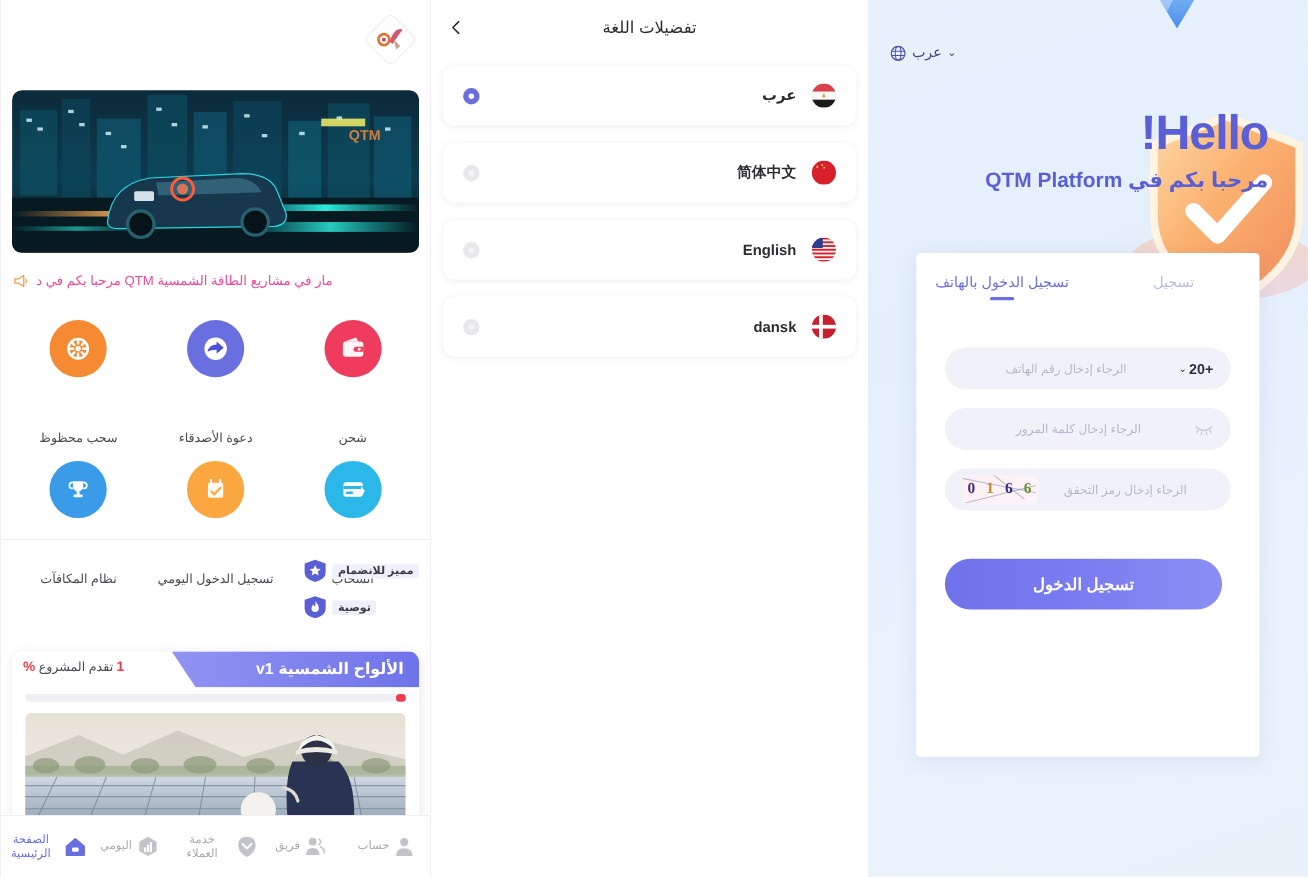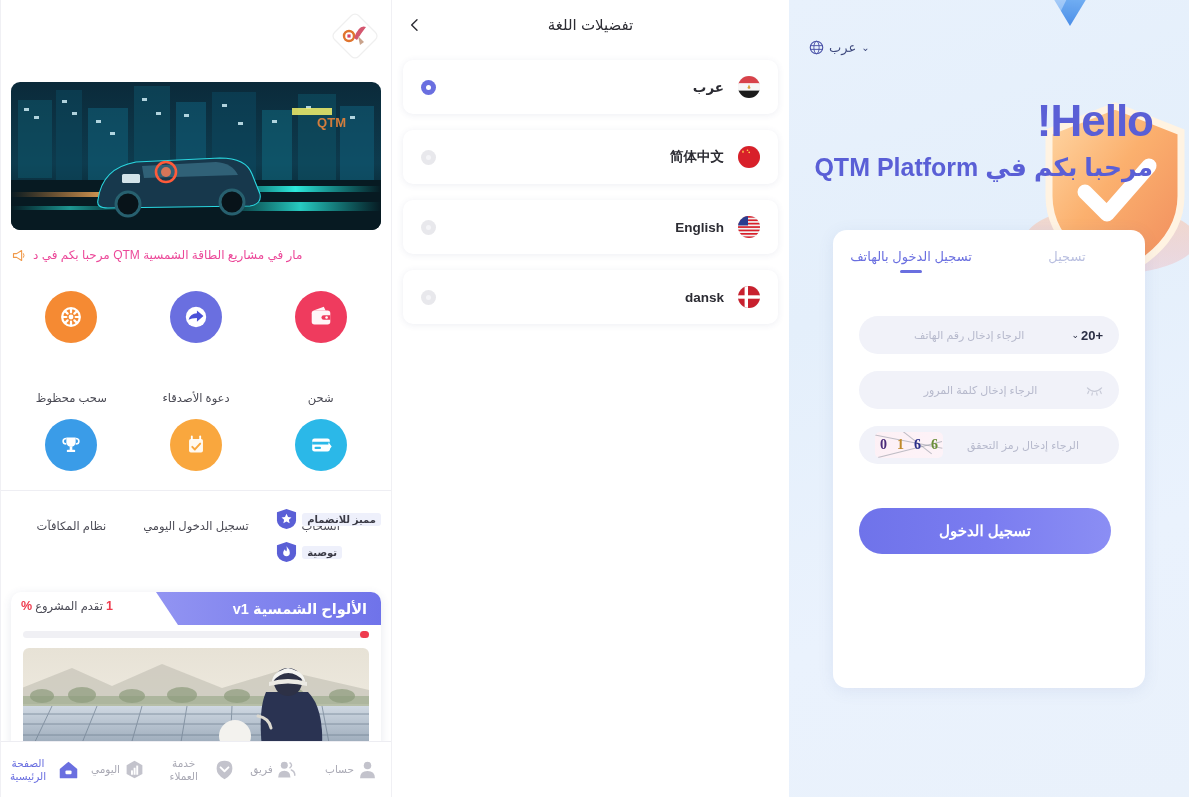--- a/index.html
+++ b/index.html
@@ -39,26 +39,26 @@
   .shield-deco {
     position:absolute; right:-30px; top:88px; width:200px; height:215px;
     pointer-events:none;
   }
   .hello {
     position: absolute; top: 96px; right: 36px; direction: rtl;
     font-size: 44px; font-weight: 700; color: #5a5fd6; letter-spacing:-1px;
   }
   .welcome {
     position: absolute; top: 153px; right: 36px; direction: rtl;
-    font-size: 25px; font-weight: 700; color: #5a5fd6; white-space: nowrap;
+    font-size: 19px; font-weight: 700; color: #5a5fd6; white-space: nowrap;
   }
 
   .login-card {
     position: absolute; left: 44px; top: 230px; width: 312px; height: 458px;
-    background: #ffffff; border-radius: 14px;
+    background: #ffffff; border-radius: 4px;
     box-shadow: 0 3px 16px rgba(90,110,170,.10);
   }
   .tabs { display:flex; flex-direction: row-reverse; height: 56px; }
   .tab {
     flex:1; display:flex; flex-direction:column; align-items:center; justify-content:center;
     font-size: 13px; color: #b9bfe0; cursor:pointer; line-height:1.25; text-align:center;
     padding-top:6px;
   }
   .tab.active { color: #6a6fe0; font-weight: 400; }
   .tab .tab-underline {

